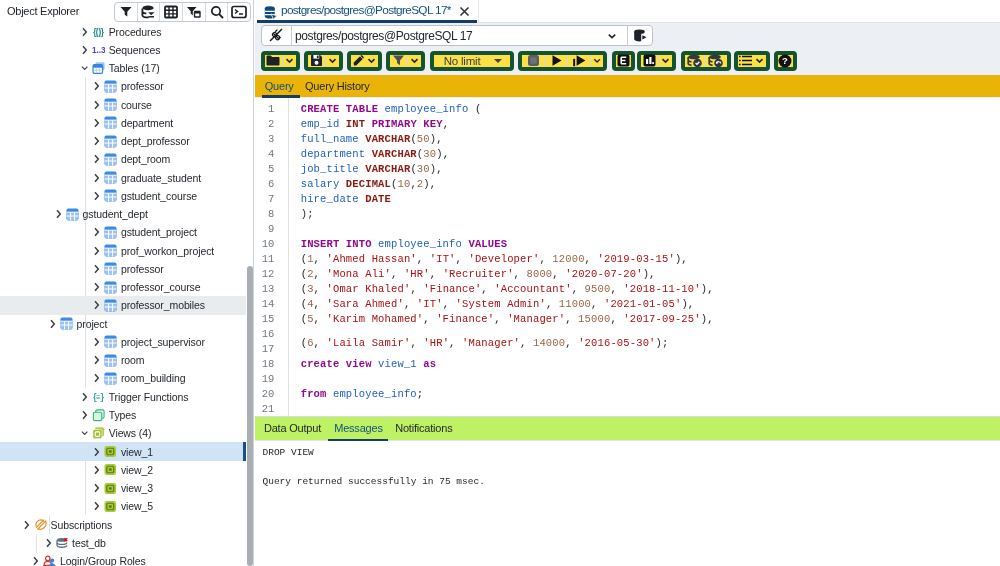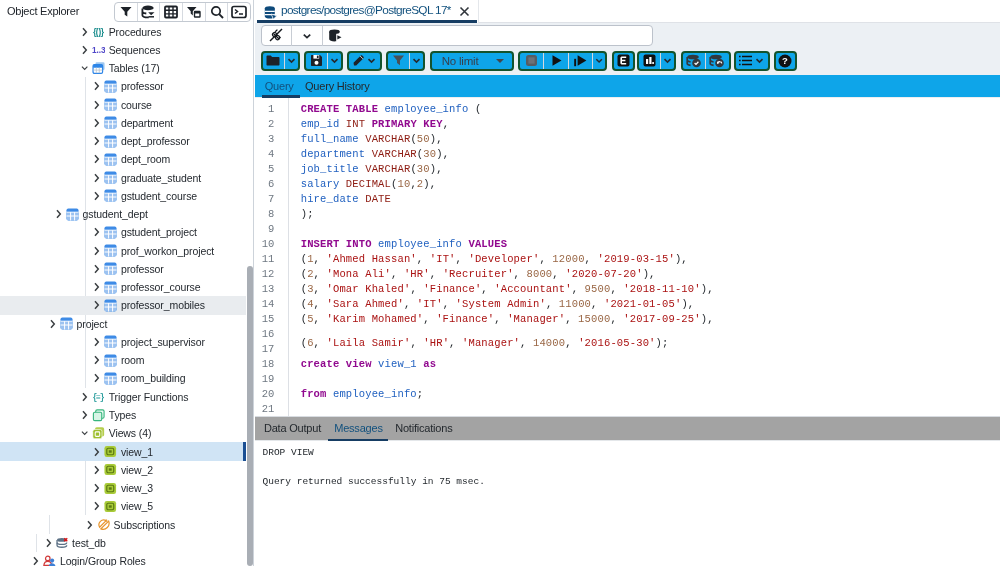--- a/index.html
+++ b/index.html
@@ -18,36 +18,36 @@
 #sscroll{position:absolute;left:246.5px;top:266px;width:6px;height:300px;background:#a9aeb5;border-radius:3px}
 #main{position:absolute;left:255px;top:0;width:745px;height:566px}
 #tabbar{position:absolute;left:0;top:0;width:745px;height:23px;background:#fff;border-bottom:1px solid #dfe2e7}
 #tab1{position:absolute;left:0;top:0;width:224px;height:23px;background:#fff;border-right:1px solid #e4e7eb}
 #tab1 .u{position:absolute;left:2px;top:20px;width:220px;height:3px;background:#163d63}
 #tab1 .txt{position:absolute;left:26px;top:3.2px;font-size:11.8px;letter-spacing:-0.65px;color:#12517e;white-space:nowrap}
 #grayband{position:absolute;left:0;top:23px;width:745px;height:52px;background:#ecf0f4}
 #connbox{position:absolute;left:5.5px;top:2px;width:392px;height:21px;background:#fff;border:1px solid #bcc2cb;border-radius:4px;display:flex;align-items:center}
 #connbox .sep{width:1px;height:20px;background:#c8cdd4}
 #conntxt{font-size:12px;letter-spacing:-0.38px;color:#22262b;padding-left:3.5px;flex:1}
-.btn{position:absolute;top:50.5px;height:20.5px;background:#0ea5e9;border:2px solid #14532d;border-radius:4px;display:flex;align-items:center}
+.btn{position:absolute;top:50.5px;height:20.5px;background:#fde047;border:4px solid #14532d;border-radius:4px;display:flex;align-items:center}
 .btn .cell{height:100%;display:flex;align-items:center;justify-content:center;border-right:1px solid #d4d8de}
 .btn .cell:last-child{border-right:none}
-#qtabs{position:absolute;left:0;top:75px;width:745px;height:22.5px;background:#0ea5e9;border-bottom:1px solid #eceef1}
+#qtabs{position:absolute;left:0;top:75px;width:745px;height:22.5px;background:#eab308;border-bottom:1px solid #eceef1}
 .qtab{position:absolute;top:4.5px;font-size:11px;letter-spacing:-0.2px;color:#24292e}
 .qtabu{position:absolute;top:20px;height:2.5px;background:#163d63}
 #editor{position:absolute;left:0;top:97.5px;width:745px;height:318px;background:#fff;font-family:"Liberation Mono",monospace;font-size:10.5px}
 #gutline{position:absolute;left:33px;top:0;width:1px;height:318px;background:#dde0e5}
 .cl{position:absolute;left:45.7px;height:15px;line-height:15px;white-space:pre;color:#24292e;letter-spacing:0.15px}
 .ln{position:absolute;left:0;width:19.3px;text-align:right;height:15px;line-height:15px;color:#6e7781}
 .k{color:#91098f;font-weight:bold}
-.t{color:#8d1a10;font-weight:normal}
+.t{color:#8d1a10;font-weight:bold}
 .i{color:#2161c0}
 .s{color:#aa1212}
 .n{color:#996644}
-#btabs{position:absolute;left:0;top:415.5px;width:745px;height:25.5px;background:#a3a3a3;border-top:1px solid #d8dce1;border-bottom:1px solid #e4e7ea}
+#btabs{position:absolute;left:0;top:415.5px;width:745px;height:25.5px;background:#bef264;border-top:1px solid #d8dce1;border-bottom:1px solid #e4e7ea}
 #msgs{position:absolute;left:0;top:441px;width:745px;height:125px;background:#fff;font-family:"Liberation Mono",monospace;font-size:9.5px;color:#24292e}
 </style></head>
 <body>
 <div id="root">
 
 <div id="sidebar">
  <div id="oehead">Object Explorer</div>
  <div id="oetools">
         <div class="c">
           <svg width="14" height="14" viewBox="0 0 14 14">
@@ -486,21 +486,21 @@
         </span>
         <span class="ic">
           <svg width="14" height="13" viewBox="0 0 14 13">
             <rect x="0.5" y="0.5" width="12.5" height="12" rx="2.5" fill="#a9cb39"></rect>
             <rect x="3" y="3" width="7.5" height="7" rx="1.5" fill="none" stroke="#5b7a12" stroke-width="1.3"></rect>
             <rect x="5.2" y="5.2" width="3.1" height="2.6" fill="#5b7a12"></rect>
           </svg>
         </span>
         <span>view_5</span>
       </div>
-      <div class="trow" style="top:515.42px;padding-left:86px">
+      <div class="trow" style="top:515.42px;padding-left:23px">
         <span class="ar">
           <svg width="7" height="18" viewBox="0 0 7 18">
             <path d="M2 5.2L5.3 9 2 12.8" fill="none" stroke="#3c4043" stroke-width="1.5"></path>
           </svg>
         </span>
         <span class="ic">
           <svg width="15" height="14" viewBox="0 0 15 14">
             <path d="M3 9.5A5.5 5.5 0 0 1 10.5 2L3 9.5z" fill="none" stroke="#e8962e" stroke-width="1.4"></path>
             <path d="M4.5 11.5c2.5 1 5.5.3 7.4-1.6 1.9-1.9 2.5-4.9 1.6-7.4z" fill="none" stroke="#e8962e" stroke-width="1.4"></path>
             <path d="M9.5 1.2l1.8 1.8" stroke="#e8962e" stroke-width="1.2"></path>
@@ -566,20 +566,21 @@
               <g stroke="#14181d" stroke-width="1.5" fill="none">
                 <path d="M14 1L2 13"></path>
                 <path d="M5.5 5.5l5 5" stroke-width="1.3"></path>
                 <path d="M7.2 3.8l2.2-2.2M12.4 9l-2.2 2.2" stroke-width="1.3"></path>
                 <rect x="4.6" y="4.6" width="4" height="4" rx="1.6" transform="rotate(45 6.6 6.6)" stroke-width="1.3"></rect>
                 <rect x="7.6" y="7.6" width="4" height="4" rx="1.6" transform="rotate(45 9.6 9.6)" stroke-width="1.3"></rect>
               </g>
             </svg>
           </div>
           <div class="sep"></div>
+          <div id="conntxt">postgres/postgres@PostgreSQL 17</div>
           <div style="width:30px;display:flex;justify-content:center">
             <svg width="14" height="14" viewBox="0 0 14 14">
               <path d="M3.7800000000000002 5.6000000000000005L7.0 8.68L10.219999999999999 5.6000000000000005" fill="none" stroke="#24292e" stroke-width="1.7"></path>
             </svg>
           </div>
           <div class="sep"></div>
           <div style="width:24px;display:flex;justify-content:center">
             <svg width="14" height="14" viewBox="0 0 14 14">
               <ellipse cx="6.5" cy="2.8" rx="5.3" ry="2.2" fill="#1d2228"></ellipse>
               <path d="M1.2 2.8v7.4c0 1.2 2.4 2.2 5.3 2.2.6 0 1.2 0 1.7-.1V2.8z" fill="#1d2228"></path>

